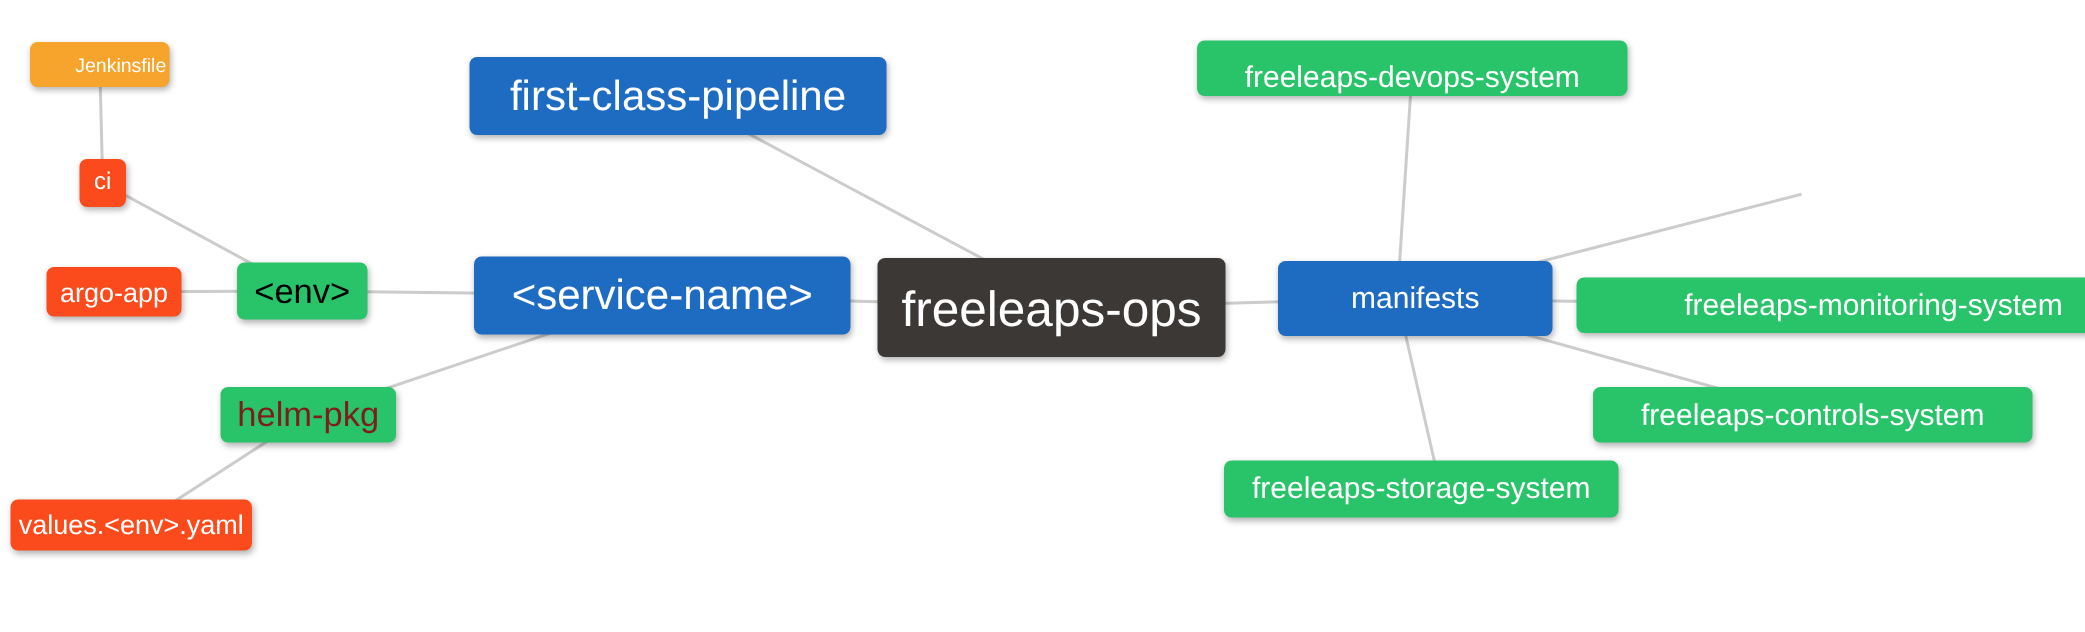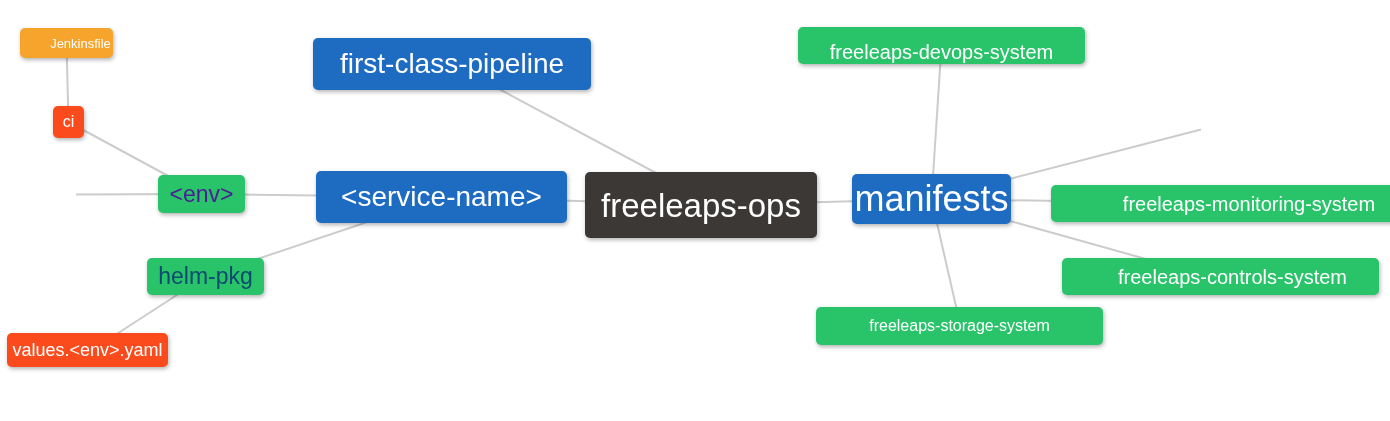--- a/index.html
+++ b/index.html
@@ -58,46 +58,49 @@
       <line x1="931.5" y1="199" x2="1208.5" y2="276.5" stroke="#CCCCCC" stroke-width="2"></line>
       <line x1="931.5" y1="199" x2="960.5" y2="326" stroke="#CCCCCC" stroke-width="2"></line>
     </svg>
 
 <div class="node" style="left: 20px; top: 28px; width: 93px; height: 30px; background: rgb(246, 164, 43); font-size: 13px;">
       <span style="color: rgb(255, 255, 255); margin-left: 28px;">Jenkinsfile</span>
     </div>
     <div class="node" style="left: 53px; top: 106px; width: 31px; height: 32px; background: rgb(251, 75, 28); font-size: 16px;">
       <span style="color: rgb(255, 255, 255);">ci</span>
     </div>
+    <div class="node" style="left: 31px; top: 178px; width: 90px; height: 33px; background: rgb(251, 75, 28); font-size: 18px;">
+      <span style="color: rgb(255, 255, 255);">argo-app</span>
+    </div>
     <div class="node" style="left: 158px; top: 175px; width: 87px; height: 38px; background: rgb(41, 195, 106); font-size: 23px;">
-      <span style="color: #4c1d95;">&lt;env&gt;</span>
+      <span style="color: #000000;">&lt;env&gt;</span>
     </div>
     <div class="node" style="left: 147px; top: 258px; width: 117px; height: 37px; background: rgb(41, 195, 106); font-size: 23px;">
-      <span style="color: #0c4a6e;">helm-pkg</span>
+      <span style="color: #7f1d1d;">helm-pkg</span>
     </div>
     <div class="node" style="left: 7px; top: 333px; width: 161px; height: 34px; background: rgb(251, 75, 28); font-size: 18px;">
       <span style="color: rgb(255, 255, 255);">values.&lt;env&gt;.yaml</span>
     </div>
     <div class="node" style="left: 313px; top: 38px; width: 278px; height: 52px; background: rgb(30, 107, 194); font-size: 28px;">
       <span style="color: rgb(255, 255, 255);">first-class-pipeline</span>
     </div>
     <div class="node" style="left: 316px; top: 171px; width: 251px; height: 52px; background: rgb(30, 107, 194); font-size: 28px;">
       <span style="color: rgb(255, 255, 255);">&lt;service-name&gt;</span>
     </div>
     <div class="node" style="left: 585px; top: 172px; width: 232px; height: 66px; background: rgb(60, 56, 54); font-size: 33px;">
       <span style="color: rgb(255, 255, 255);">freeleaps-ops</span>
     </div>
-    <div class="node" style="left: 852px; top: 174px; width: 159px; height: 50px; background: rgb(30, 107, 194); font-size: 36px;">
+    <div class="node" style="left: 852px; top: 174px; width: 183px; height: 50px; background: rgb(30, 107, 194); font-size: 20px;">
       <span style="color: rgb(255, 255, 255);">manifests</span>
     </div>
     <div class="node" style="left: 798px; top: 27px; width: 287px; height: 37px; background: rgb(41, 195, 106); font-size: 20px;">
       <span style="color: rgb(255, 255, 255); margin-top: 12px;">freeleaps-devops-system</span>
     </div>
     <div class="node" style="left: 1051px; top: 185px; width: 324px; height: 37px; background: rgb(41, 195, 106); font-size: 20px; padding-left: 36px;">
       <span style="color: rgb(255, 255, 255);">freeleaps-monitoring-system</span>
     </div>
-    <div class="node" style="left: 1062px; top: 258px; width: 293px; height: 37px; background: rgb(41, 195, 106); font-size: 20px; padding-left: 24px;">
+    <div class="node" style="left: 1062px; top: 258px; width: 293px; height: 37px; background: rgb(41, 195, 106); font-size: 20px;">
       <span style="color: rgb(255, 255, 255);">freeleaps-controls-system</span>
     </div>
-    <div class="node" style="left: 816px; top: 307px; width: 287px; height: 38px; background: rgb(41, 195, 106); font-size: 16px;">
+    <div class="node" style="left: 816px; top: 307px; width: 263px; height: 38px; background: rgb(41, 195, 106); font-size: 20px;">
       <span style="color: rgb(255, 255, 255);">freeleaps-storage-system</span>
     </div>
   </div>
 
 </body></html>

